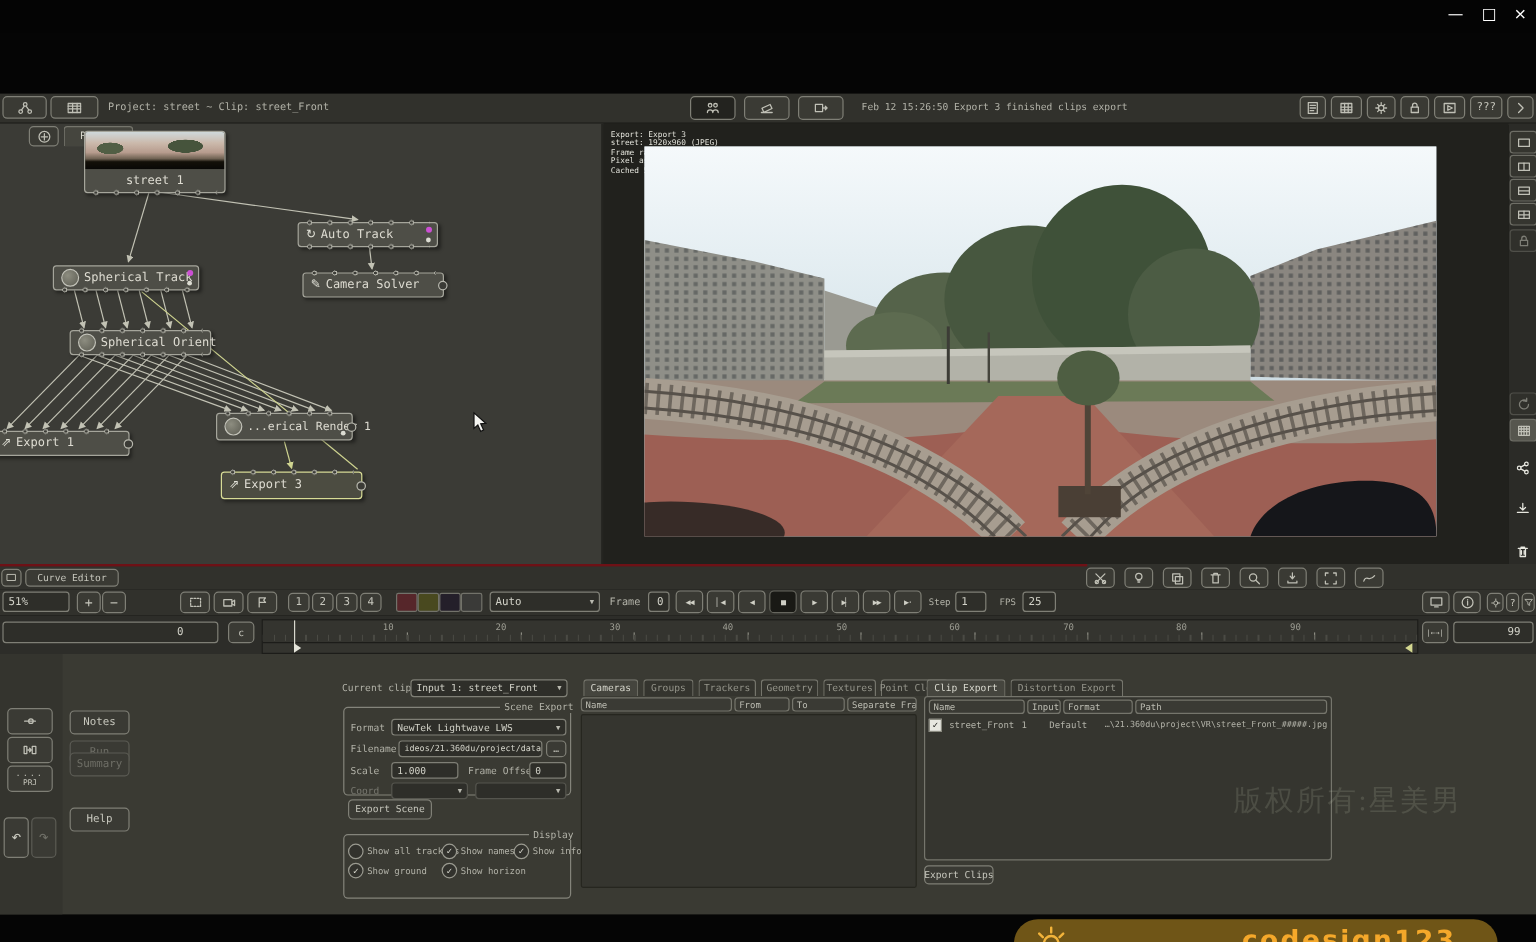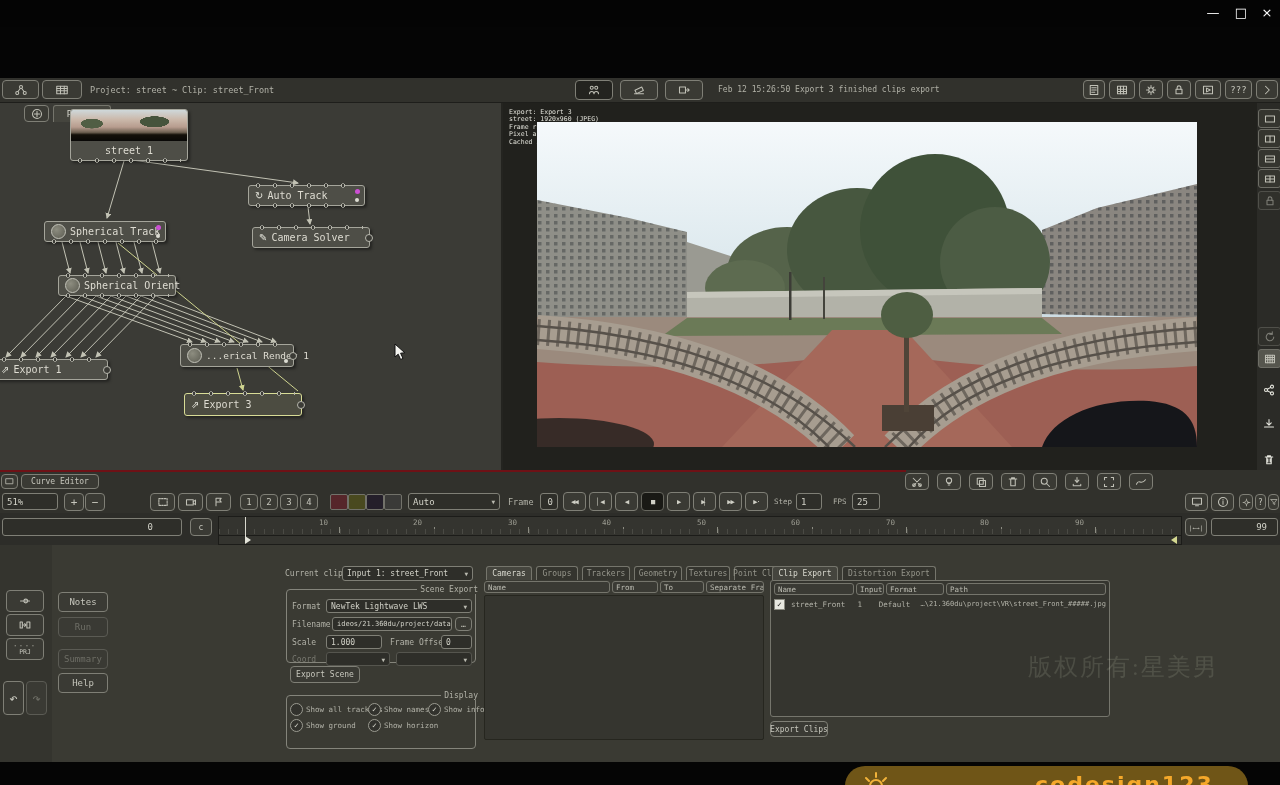--- a/index.html
+++ b/index.html
@@ -7,21 +7,21 @@
          font-family:"DejaVu Sans Mono","Liberation Mono",monospace;-webkit-font-smoothing:none;}
   .abs{position:absolute;box-sizing:border-box;}
   
   .b{position:absolute;box-sizing:border-box;border:1px solid #7f7f76;border-radius:4px;background:#3a3a34;
      color:#c6c6bc;display:flex;align-items:center;justify-content:center;font-size:9px;white-space:nowrap;}
   .b.dark{background:#23231f;}
   .b.dim{color:#6e6e66;border-color:#5b5b54;}
   .i{position:absolute;box-sizing:border-box;border:1px solid #7f7f76;border-radius:3px;background:#2e2e29;
      color:#d2d2c8;font-size:9px;display:flex;align-items:center;padding:0 4px;white-space:nowrap;overflow:hidden;}
   .i.dim{border-color:#55554e;color:#77776f;}
-  .L{position:absolute;color:#b2b2a8;font-size:8.5px;white-space:nowrap;text-align:center;}
+  .L{position:absolute;color:#b2b2a8;font-size:8.5px;white-space:nowrap;}
   .da{margin-left:auto;font-size:6px;color:#b9b9af;}
   .ic{width:12px;height:12px;stroke:#c0c0b6;fill:none;stroke-width:1.4;stroke-linecap:round;stroke-linejoin:round;}
   .tab{position:absolute;height:14px;border:1px solid #75756c;border-bottom:none;border-radius:3px 3px 0 0;
        background:#34342e;color:#94948a;font-size:8px;display:flex;align-items:center;justify-content:center;
        box-sizing:border-box;white-space:nowrap;padding:0 4px;}
   .tab.on{background:#45453e;color:#d8d8ce;}
   .th{position:absolute;height:12px;border:1px solid #75756c;border-radius:3px;background:#3a3a34;color:#bcbcb2;
       font-size:7.5px;display:flex;align-items:center;padding:0 3px;box-sizing:border-box;white-space:nowrap;overflow:hidden;}
   .cb{width:11px;height:11px;border:1px solid #9a9a90;border-radius:50%;display:inline-flex;align-items:center;
       justify-content:center;font-size:8px;color:#d8d8ce;background:#32322d;flex:none;}
@@ -569,21 +569,21 @@
         </div>
       <div class="b" style="left:6px;top:93px;width:38px;height:22px;flex-direction:column;font-size:6.5px;line-height:6px">
         <span style="letter-spacing:2px">····</span>
         <span>PRJ</span>
       </div>
       <div class="b" style="left:3px;top:136px;width:21px;height:34px;font-size:14px">↶</div>
       <div class="b dim" style="left:26px;top:136px;width:21px;height:34px;font-size:14px">↷</div>
     </div>
     <div class="b" style="left:58px;top:47px;width:50px;height:20px">Notes</div>
     <div class="b dim" style="left:58px;top:72px;width:50px;height:20px">Run</div>
-    <div class="b dim" style="left:58px;top:104px;width:50px;height:20px">Summary</div>
+    <div class="b dim" style="left:58px;top:82px;width:50px;height:20px">Summary</div>
     <div class="b" style="left:58px;top:128px;width:50px;height:20px">Help</div>
 
     <div>
       <span class="L" style="left:285px;top:24px;font-size:8px">Current clip</span>
       <div class="i" style="left:342px;top:21px;width:131px;height:15px;font-size:8px">
         <span>Input 1: street_Front</span>
           <span class="da">▼</span>
       </div>
       <fieldset style="left:286px;top:40px;width:188px;height:76px">
         <legend>Scene Export</legend>

